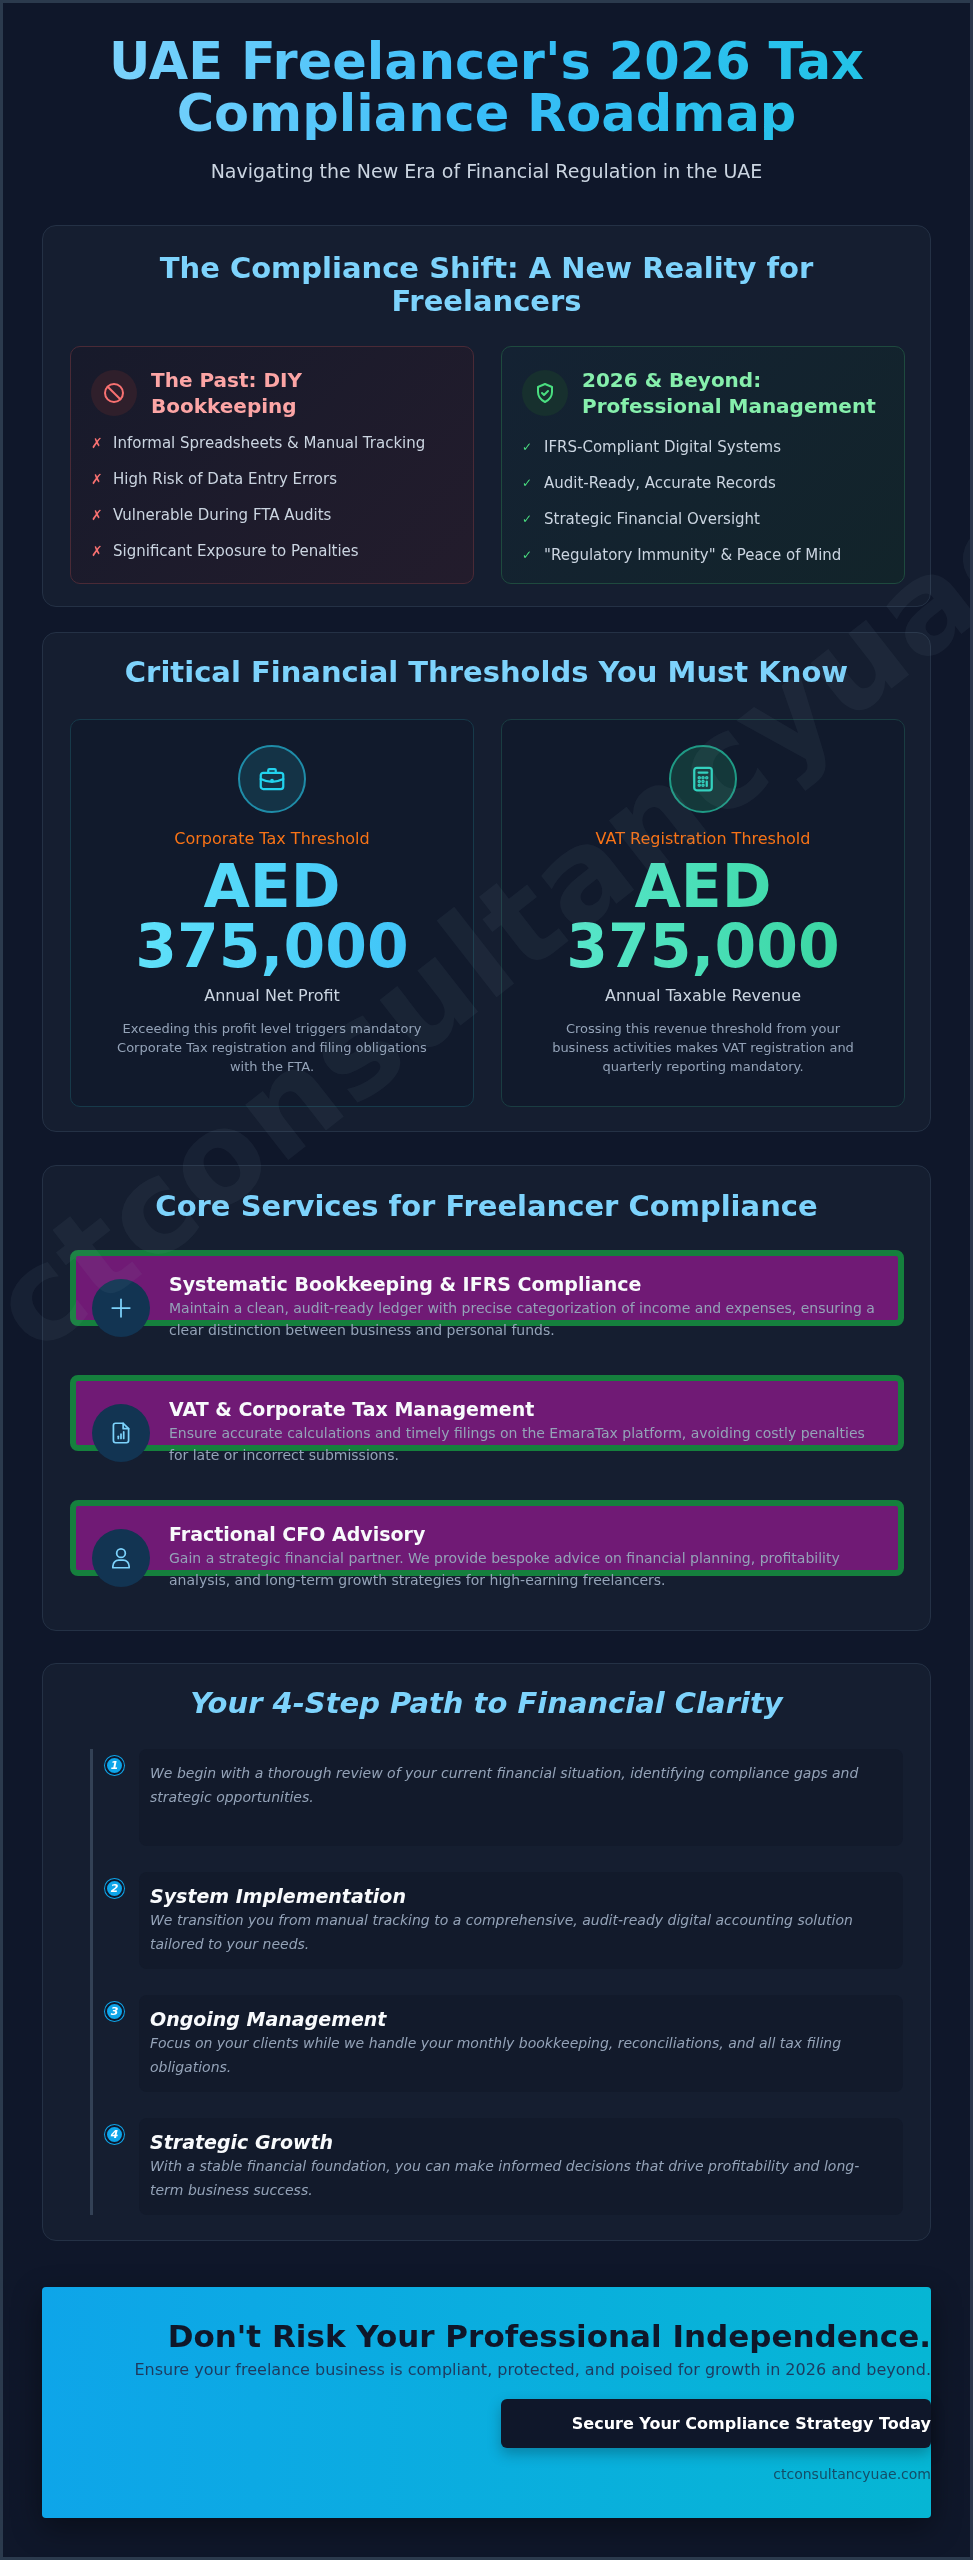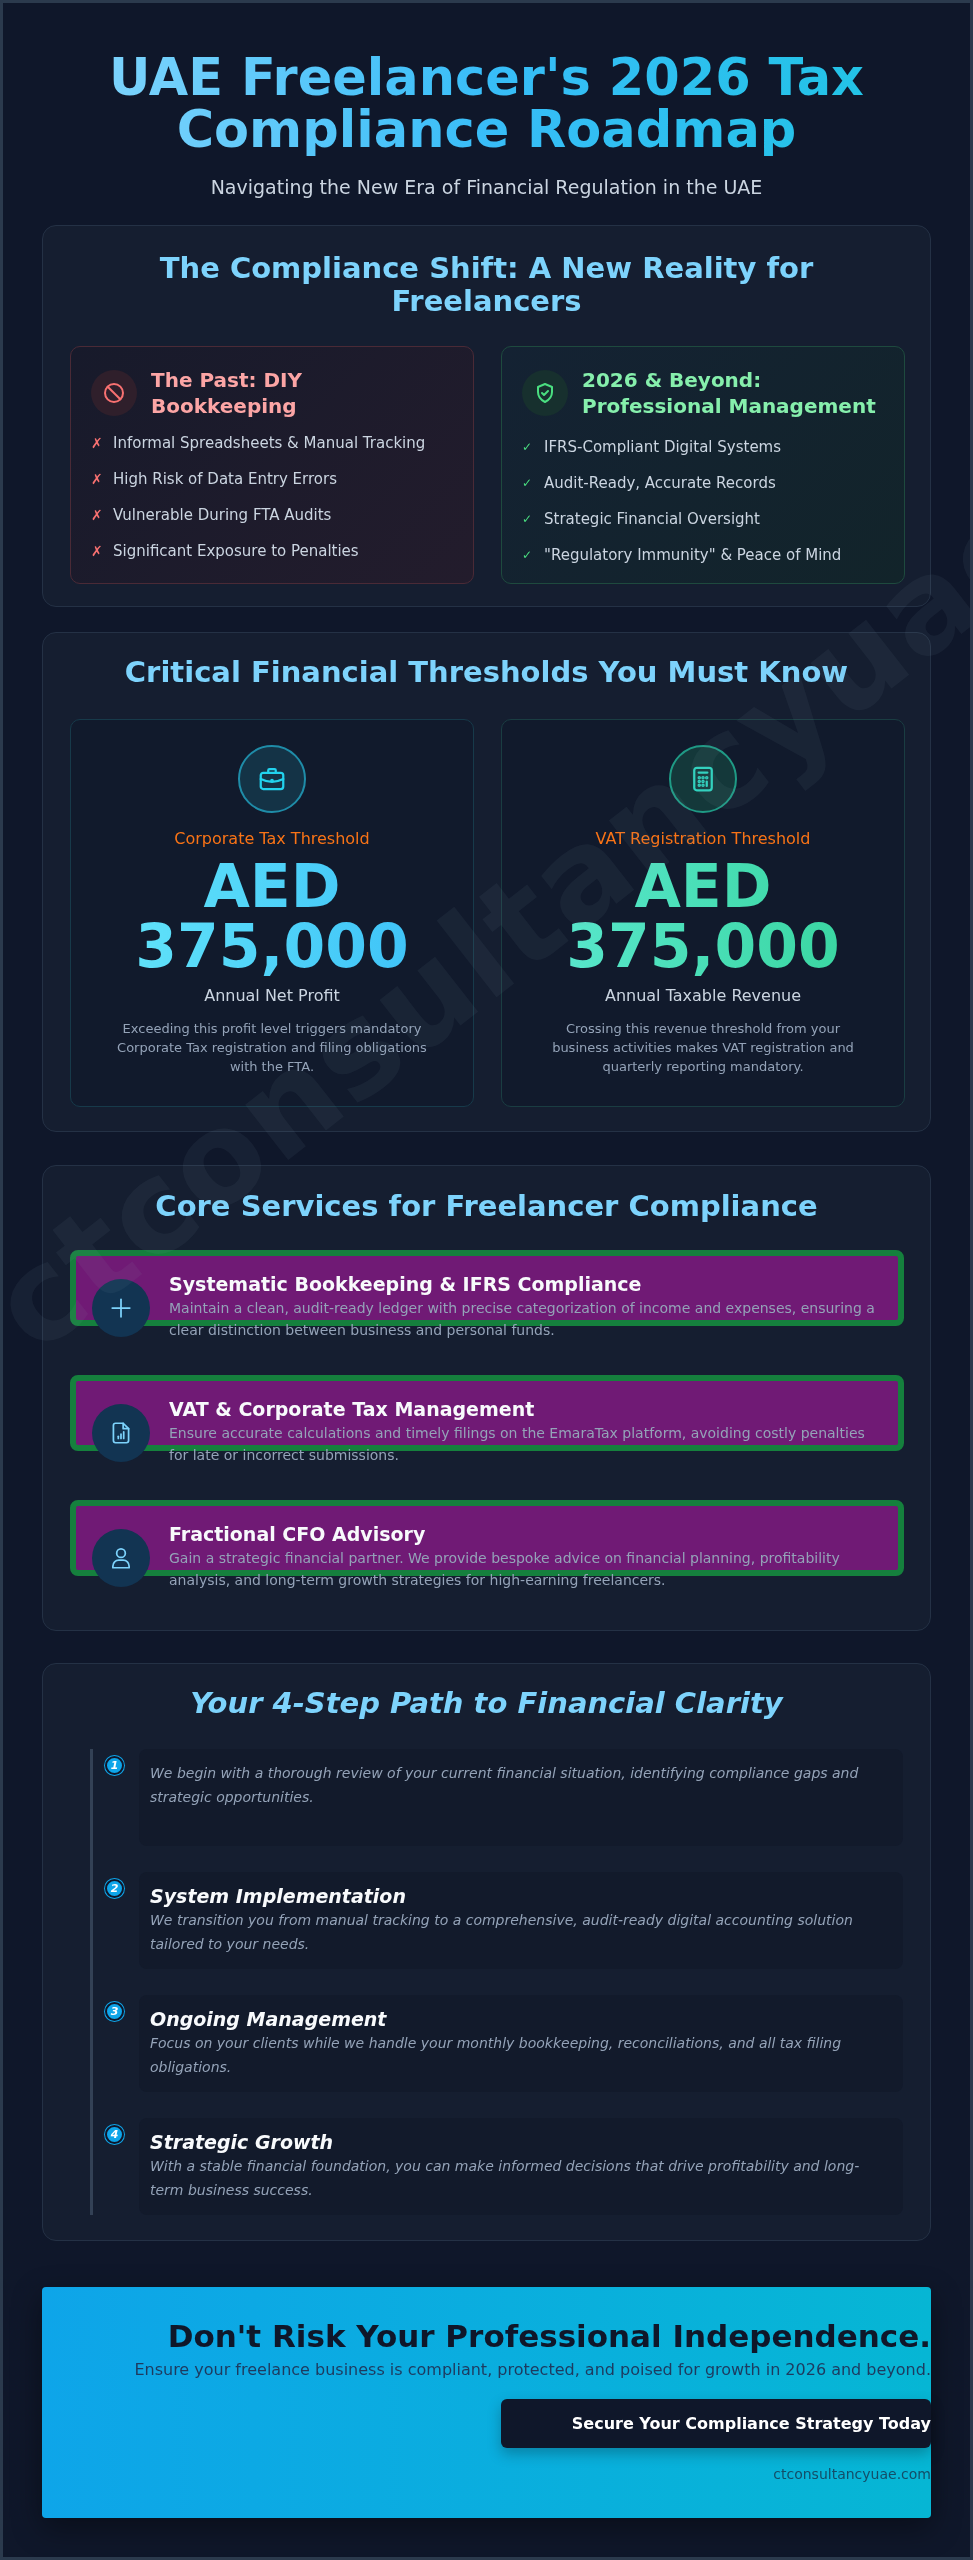--- a/index.html
+++ b/index.html
@@ -23,21 +23,21 @@
     transform: rotate(-38deg);
     font-family: "DejaVu Sans", sans-serif;
     font-weight: bold;
     font-size: 128px;
     color: rgba(148, 163, 184, 0.07);
     white-space: nowrap;
     pointer-events: none;
     z-index: 5;
     letter-spacing: 2px;
   }
-  .header { text-align: center; padding-top: 49px; }
+  .header { text-align: center; padding-top: 33px; }
   .main-title {
     font-size: 51px; font-weight: bold; line-height: 52px;
     background: linear-gradient(90deg, #7dd3fc 0%, #38bdf8 50%, #22c3e6 100%);
     -webkit-background-clip: text; background-clip: text; color: transparent;
     width: 780px; margin: 0 auto;
   }
   .subtitle { margin-top: 20px; font-size: 19px; color: #cbd5e1; }
 
   .section {
     position: absolute; left: 39px; width: 889px;

